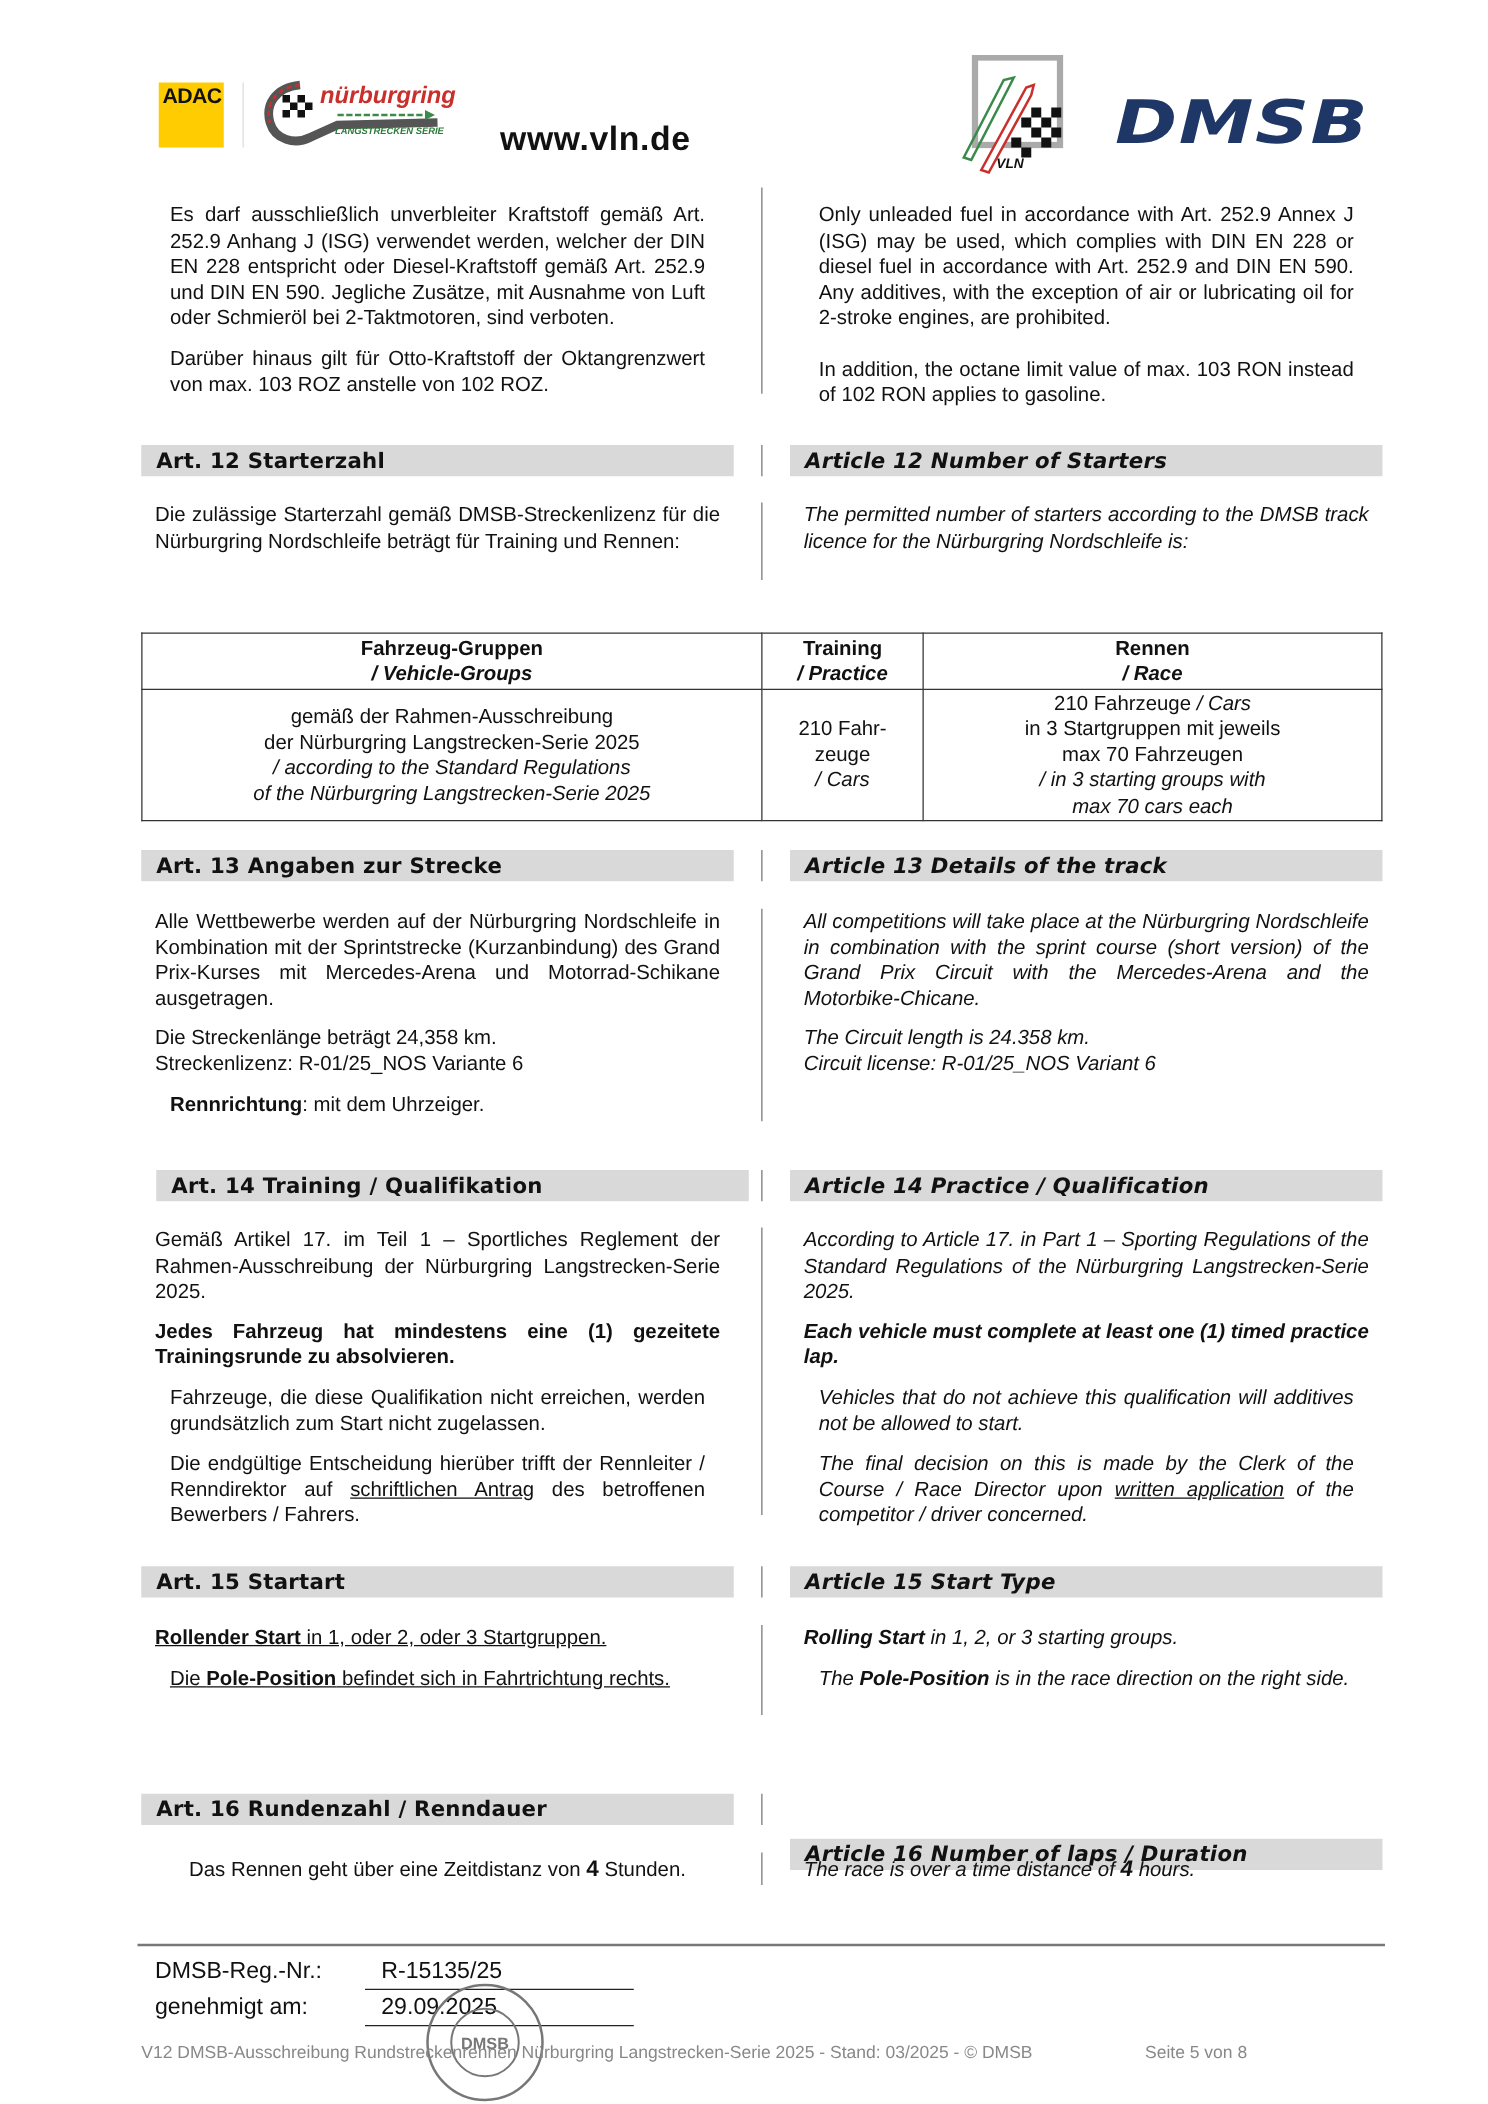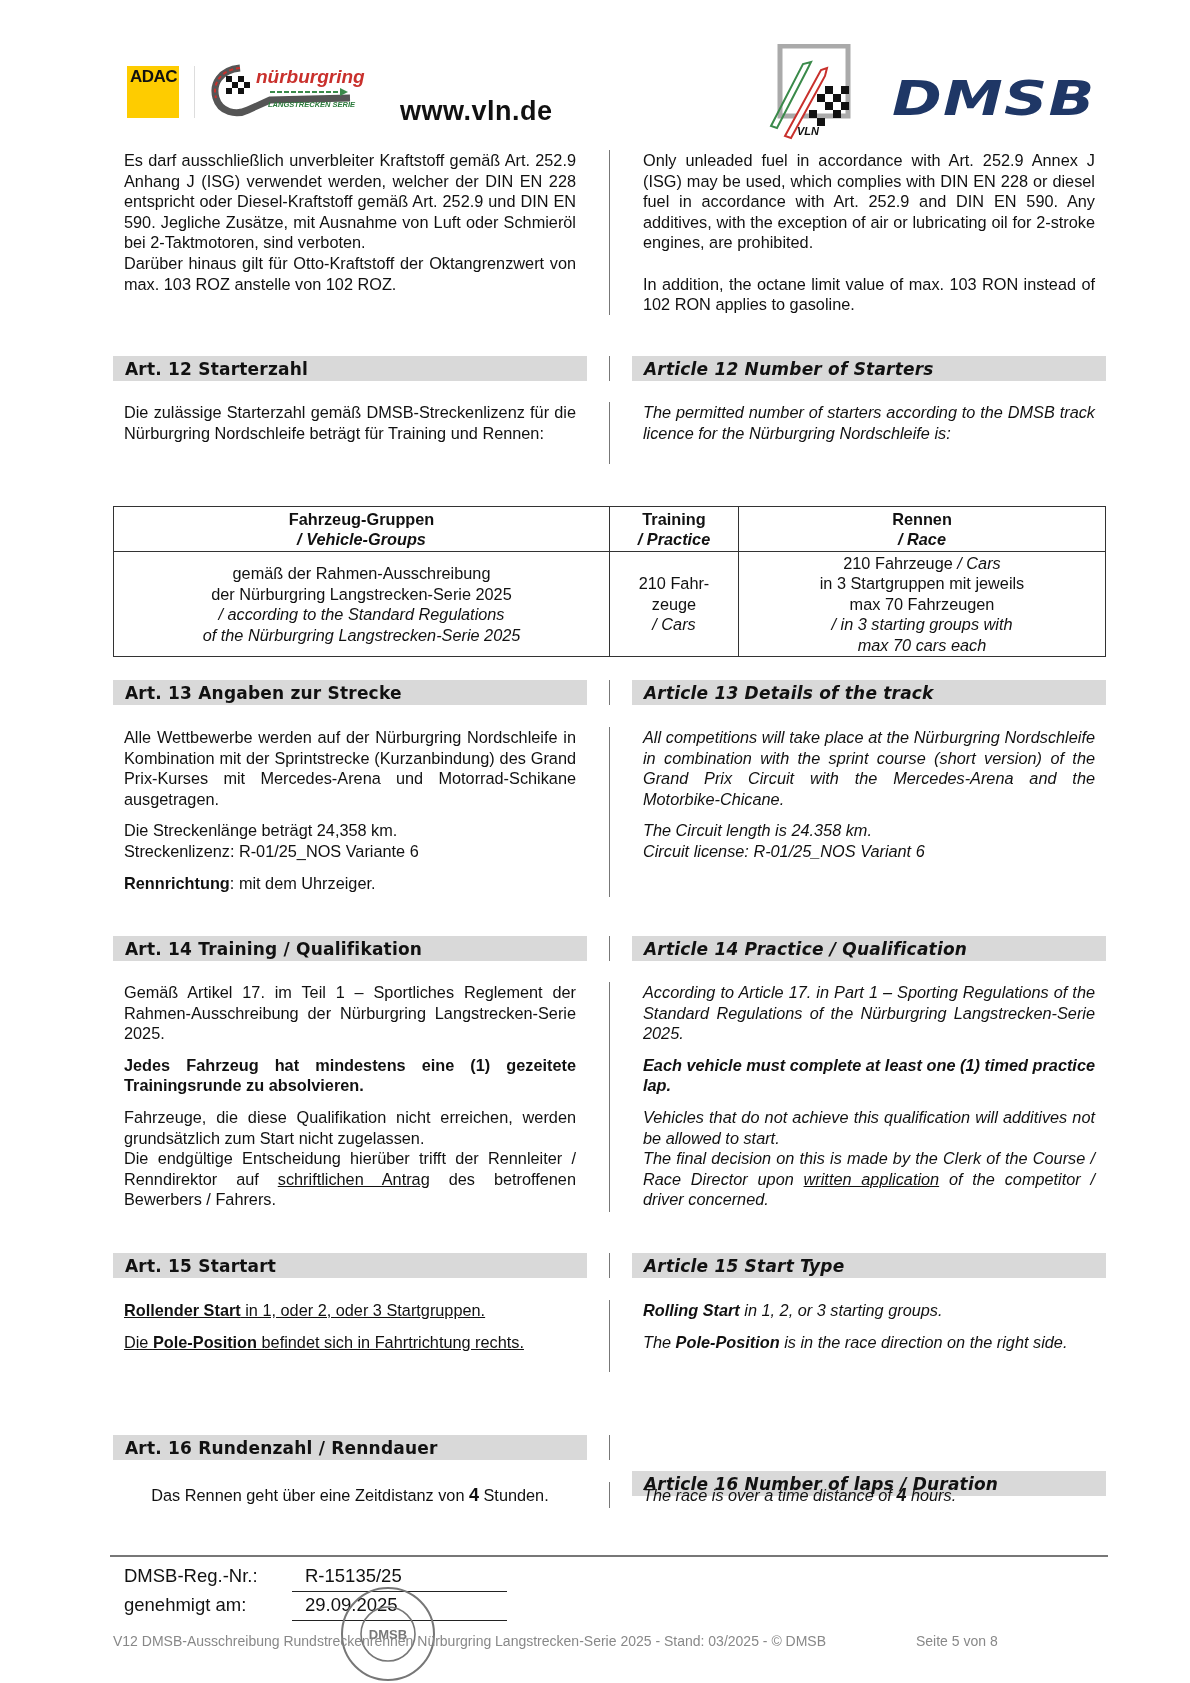--- a/index.html
+++ b/index.html
@@ -24,21 +24,21 @@
   .colR { left: 643px; width: 452px; font-size: 16.3px; line-height: 20.6px; text-align: justify; }
   .colR.it, .colR .it { font-style: italic; }
   .divider { left: 609px; width: 1px; background: #777; }
 
   .hdrL { left: 113px; width: 474px; height: 25px; background: #d9d9d9; }
   .hdrR { left: 632px; width: 474px; height: 25px; background: #d9d9d9; }
   .hdrtxt { position: absolute; left: 12px; top: 3px; font-weight: bold; font-size: 17px;
             font-family: "DejaVu Sans", sans-serif; letter-spacing: 0.2px; }
   .hdrR .hdrtxt { font-style: italic; }
   .p { margin: 0 0 11px 0; }
-  .p.tight { margin: 0; }
+  .p.tight { margin: 12px; }
   .b { font-weight: bold; }
   .u { text-decoration: underline; }
 
   
   table.starters { position: absolute; left: 113px; top: 506px; width: 993px;
                    border-collapse: collapse; font-size: 16.3px; line-height: 20.5px; }
   table.starters td, table.starters th { border: 1.5px solid #333; text-align: center; vertical-align: middle; padding: 0 6px; }
   table.starters th { font-weight: bold; height: 44px; }
   table.starters td { height: 104px; }
   .i { font-style: italic; }
@@ -164,21 +164,21 @@
   <p class="p">Alle Wettbewerbe werden auf der Nürburgring Nordschleife in Kombination mit der Sprintstrecke (Kurzanbindung) des Grand Prix-Kurses mit Mercedes-Arena und Motorrad-Schikane  ausgetragen.</p>
   <p class="p"><span>Die Streckenlänge beträgt  24,358 km.</span><br><span>Streckenlizenz: R-01/25_NOS Variante 6</span></p>
   <p class="p tight"><span class="b">Rennrichtung</span><span>:  mit dem Uhrzeiger.</span></p>
 </div>
 <div class="abs divider" style="top:727px;height:170px;"></div>
 <div class="abs colR it" style="top:727px;">
   <p class="p">All competitions will take place at the Nürburgring Nordschleife in combination with the sprint course (short version) of the Grand Prix Circuit with the Mercedes-Arena and the Motorbike-Chicane.</p>
   <p class="p"><span>The Circuit length is 24.358 km.</span><br><span>Circuit license: R-01/25_NOS Variant 6</span></p>
 </div>
 
-<div class="abs hdrL" style="top:936px;">
+<div class="abs hdrL" style="top:936px;margin-left:12px;">
     <span class="hdrtxt">Art. 14   Training / Qualifikation</span>
   </div>
 <div class="abs divider" style="top:936px;height:25px;"></div>
 <div class="abs hdrR" style="top:936px;">
     <span class="hdrtxt">Article 14   Practice / Qualification</span>
   </div>
 
 <div class="abs colL" style="top:982px;">
   <p class="p">Gemäß Artikel 17. im Teil 1 – Sportliches Reglement der Rahmen-Ausschreibung der Nürburgring Langstrecken-Serie 2025.</p>
   <p class="p b">Jedes Fahrzeug hat mindestens eine (1) gezeitete Trainingsrunde zu absolvieren.</p>

